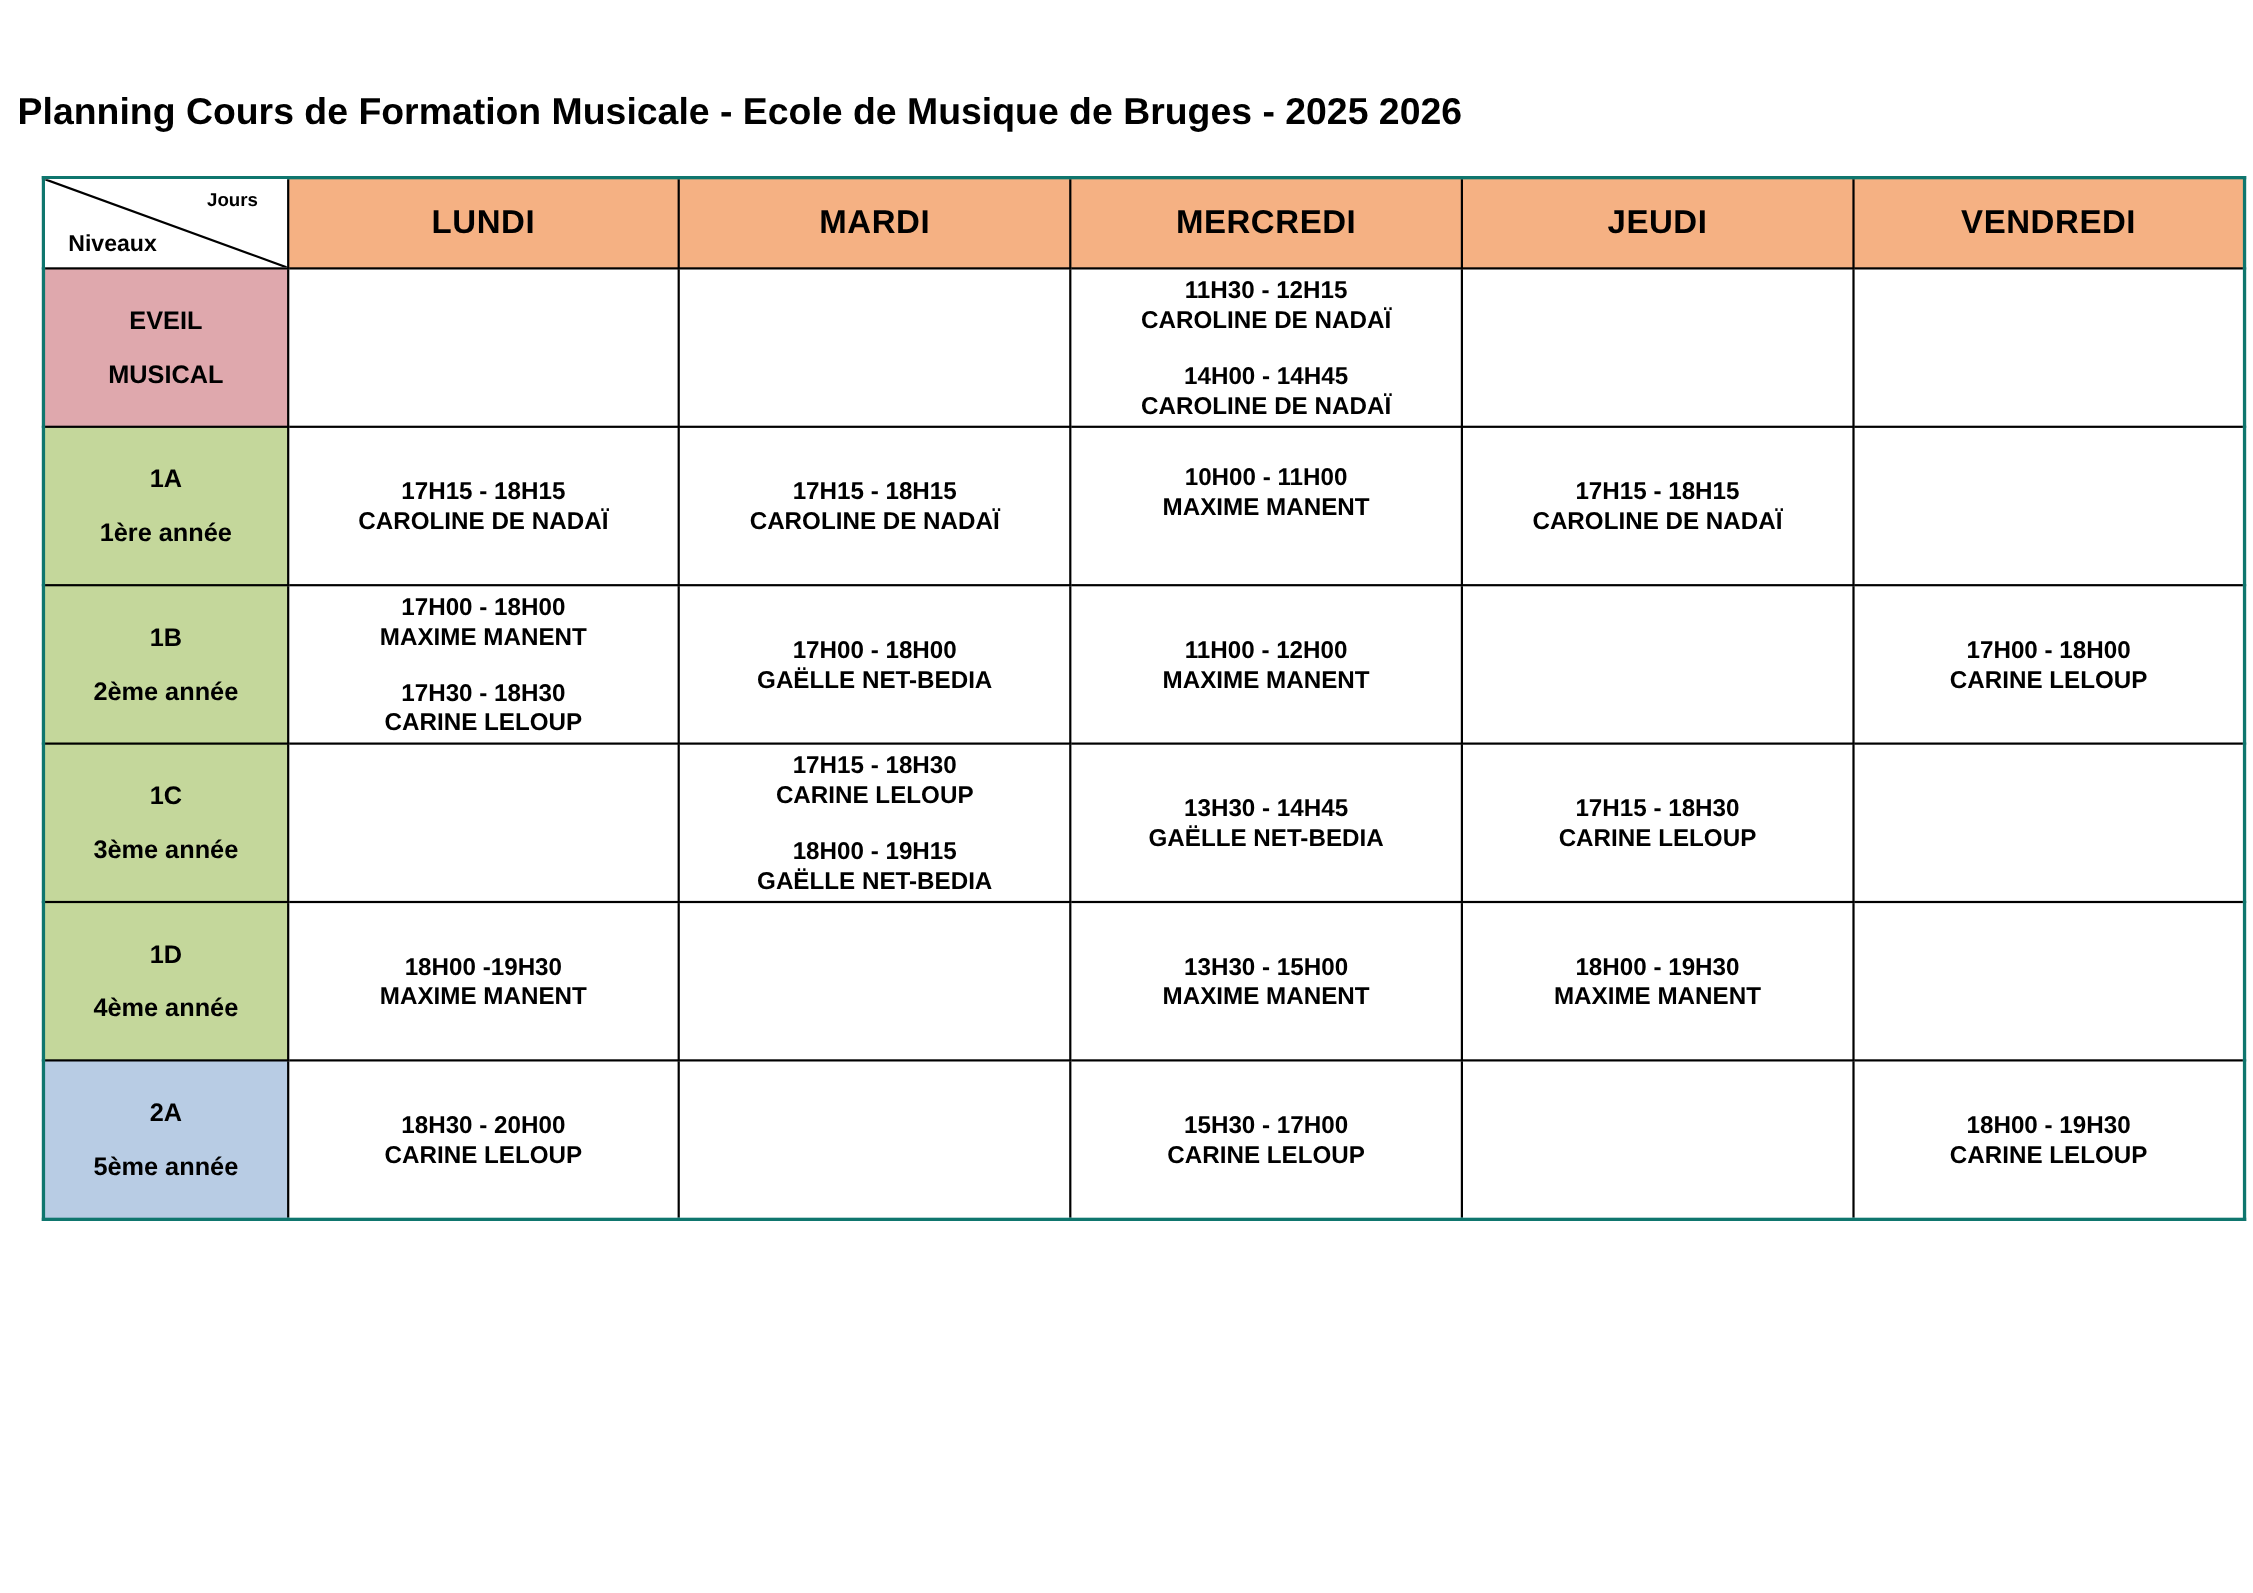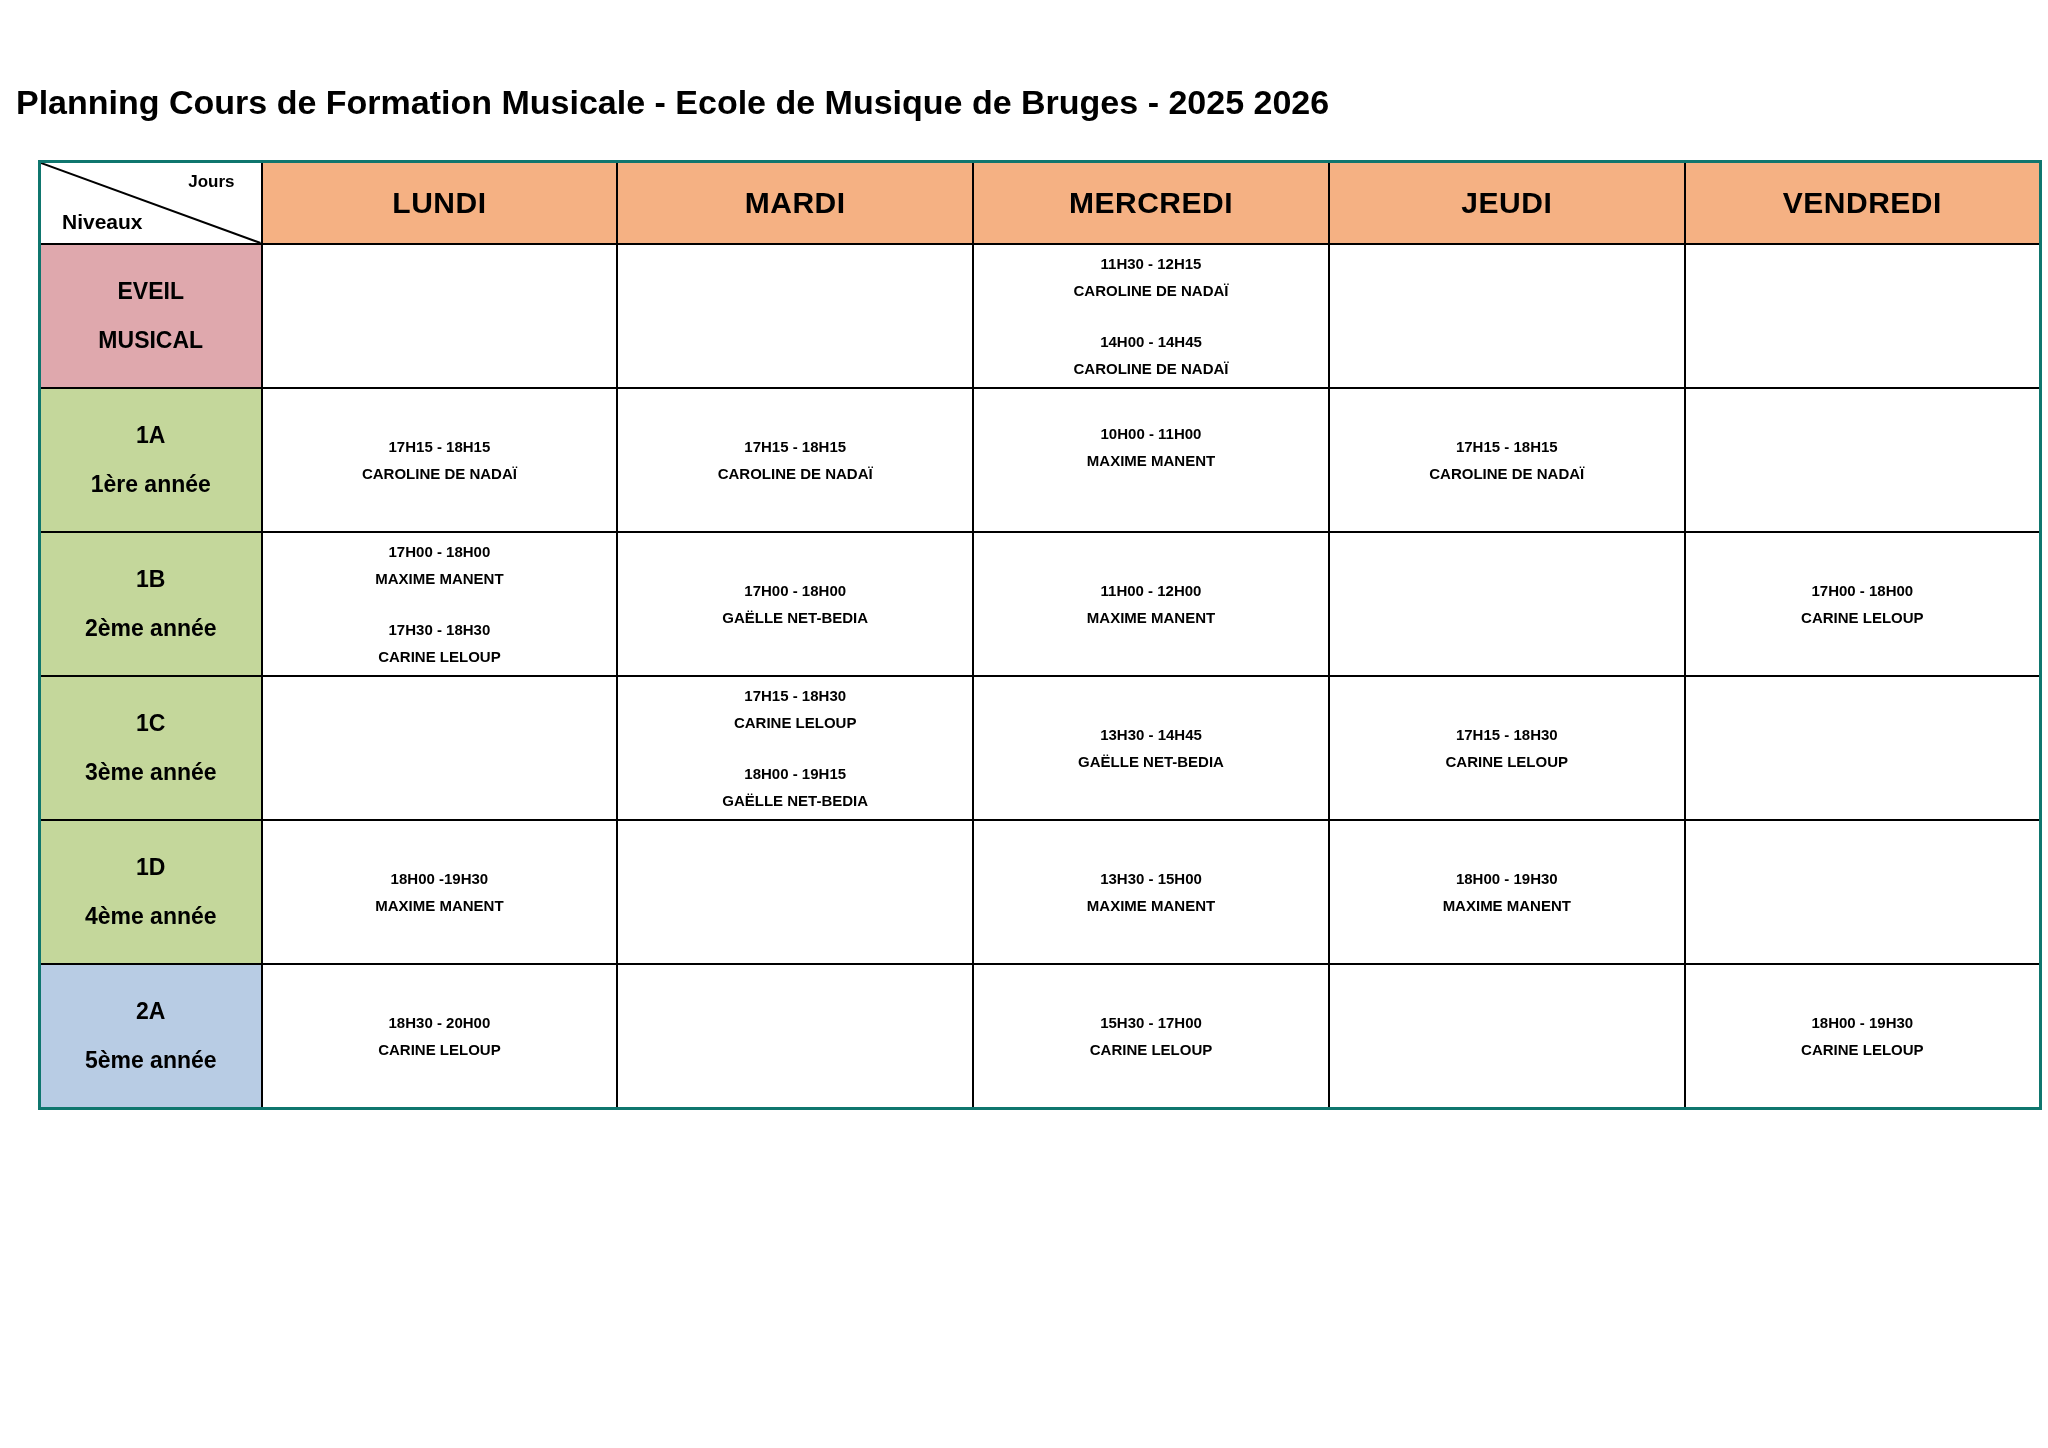--- a/index.html
+++ b/index.html
@@ -35,21 +35,21 @@
     position:absolute;bottom:9px;left:5px;
     font-size:21px;font-weight:bold;letter-spacing:0;margin-left:16px;
   }
   tbody td{height:142px;text-align:center;vertical-align:middle;background:#ffffff;}
   td.level-cell{
     font-size:23px;font-weight:bold;line-height:49px;
   }
   td.level-cell.rose{background:#DFA8AD;}
   td.level-cell.green{background:#C4D79B;}
   td.level-cell.blue{background:#B8CCE4;}
-  .entry{font-size:15px;font-weight:bold;line-height:27px;}
+  .entry{font-size:22px;font-weight:bold;line-height:27px;}
   .entry + .entry{margin-top:24px;}
   .entry.up{position:relative;top:-13px;}
 </style>
 </head>
 <body>
 
 <h1 class="page-title">Planning Cours de Formation Musicale - Ecole de Musique de Bruges - 2025 2026</h1>
 
 <table class="planning">
   <colgroup>

